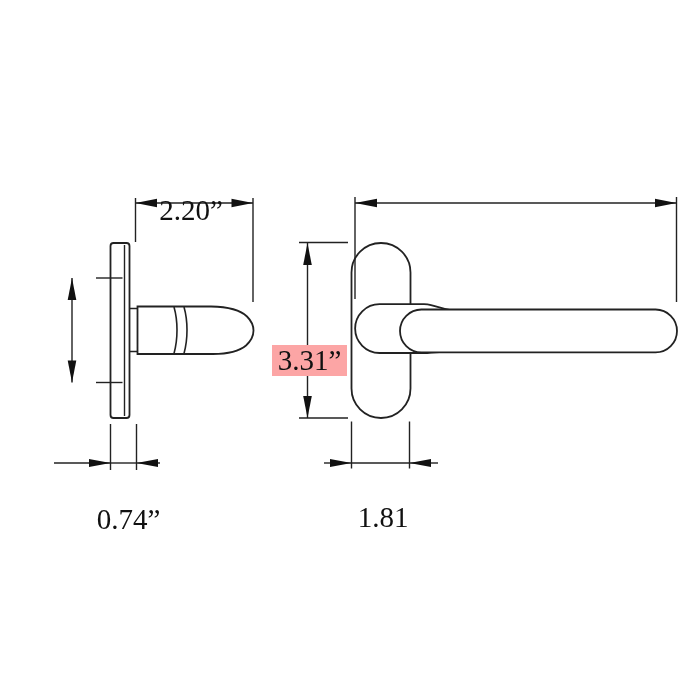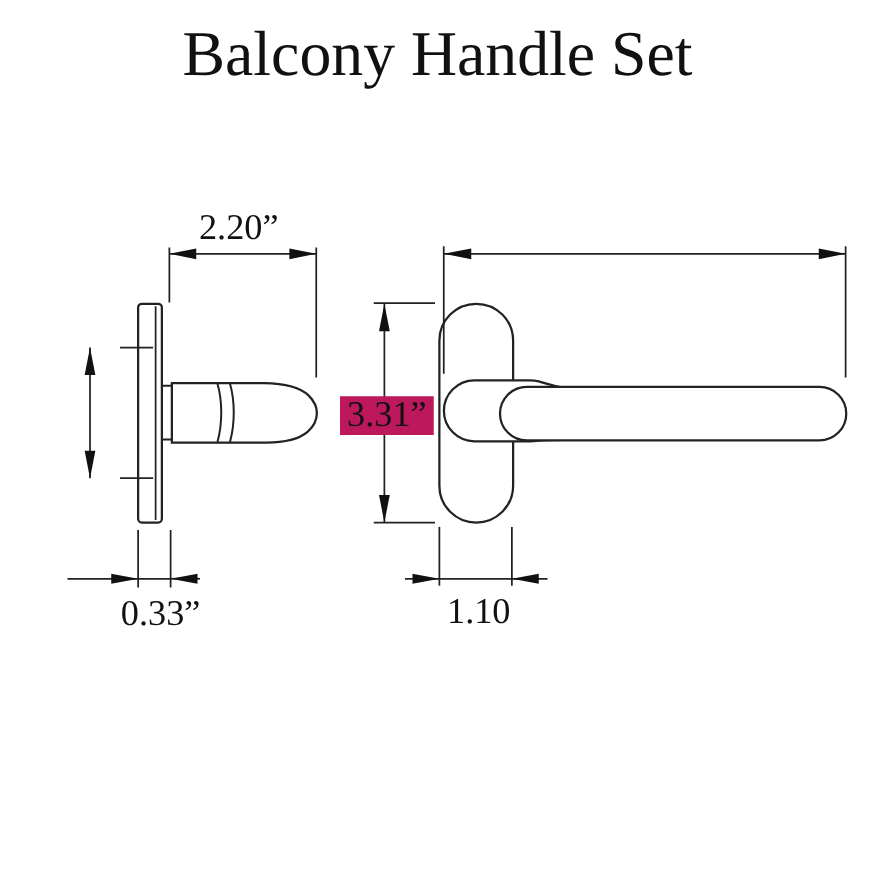--- a/index.html
+++ b/index.html
@@ -1,29 +1,28 @@
 <!DOCTYPE html>
 <html><head>
 <meta charset="utf-8">
 <style>
   html,body{margin:0;padding:0;background:#ffffff;}
   .page{position:relative;width:700px;height:700px;background:#ffffff;overflow:hidden;
         font-family:"Liberation Serif", serif;color:#111;}
   .title{position:absolute;top:16px;left:0;width:700px;text-align:center;
          font-size:51px;line-height:1.1;font-weight:400;}
   .drawing{position:absolute;left:0;top:0;z-index:1;}
-  .dim-label{position:absolute;z-index:2;font-size:29px;line-height:1;text-align:center;}
-  .dim-label.on-line{background:#be185d;padding:1px 2px;}
+  .dim-label{position:absolute;z-index:2;font-size:29px;line-height:1;text-align:center;margin-top:28px;}
+  .dim-label.on-line{background:#fca5a5;padding:1px 2px;}
 </style>
 </head>
 <body>
 
 <div class="page">
 
-  <div class="title">Balcony Handle Set</div>
 
   <svg class="drawing" width="700" height="700" viewBox="0 0 700 700" fill="none" stroke="#222222" stroke-width="1.8" stroke-linecap="butt">
 
     <g>
       <g>
         <rect x="110.5" y="243" width="19" height="175" rx="3" fill="#ffffff"></rect>
         <path d="M124.5 245 V 416" stroke-width="1.4"></path>
       </g>
       <g>
 
@@ -109,19 +108,19 @@
         <path d="M409.5 463 H 438"></path>
         <polygon points="351.5,463 330,459 330,467" fill="#111" stroke="none"></polygon>
         <polygon points="409.5,463 431,459 431,467" fill="#111" stroke="none"></polygon>
       </g>
     </g>
   </svg>
 
   <span class="dim-label" style="left:146px;top:168px;width:90px;">2.20”</span>
 
 
-  <span class="dim-label" style="left:84px;top:477px;width:89px;">0.33”</span>
+  <span class="dim-label" style="left:84px;top:477px;width:89px;">0.74”</span>
 
 
   <span class="dim-label on-line" style="left:272px;top:317px;width:71px;">3.31”</span>
 
-  <span class="dim-label" style="left:350px;top:475px;width:66px;">1.10</span>
+  <span class="dim-label" style="left:350px;top:475px;width:66px;">1.81</span>
 </div>
 
 </body></html>

